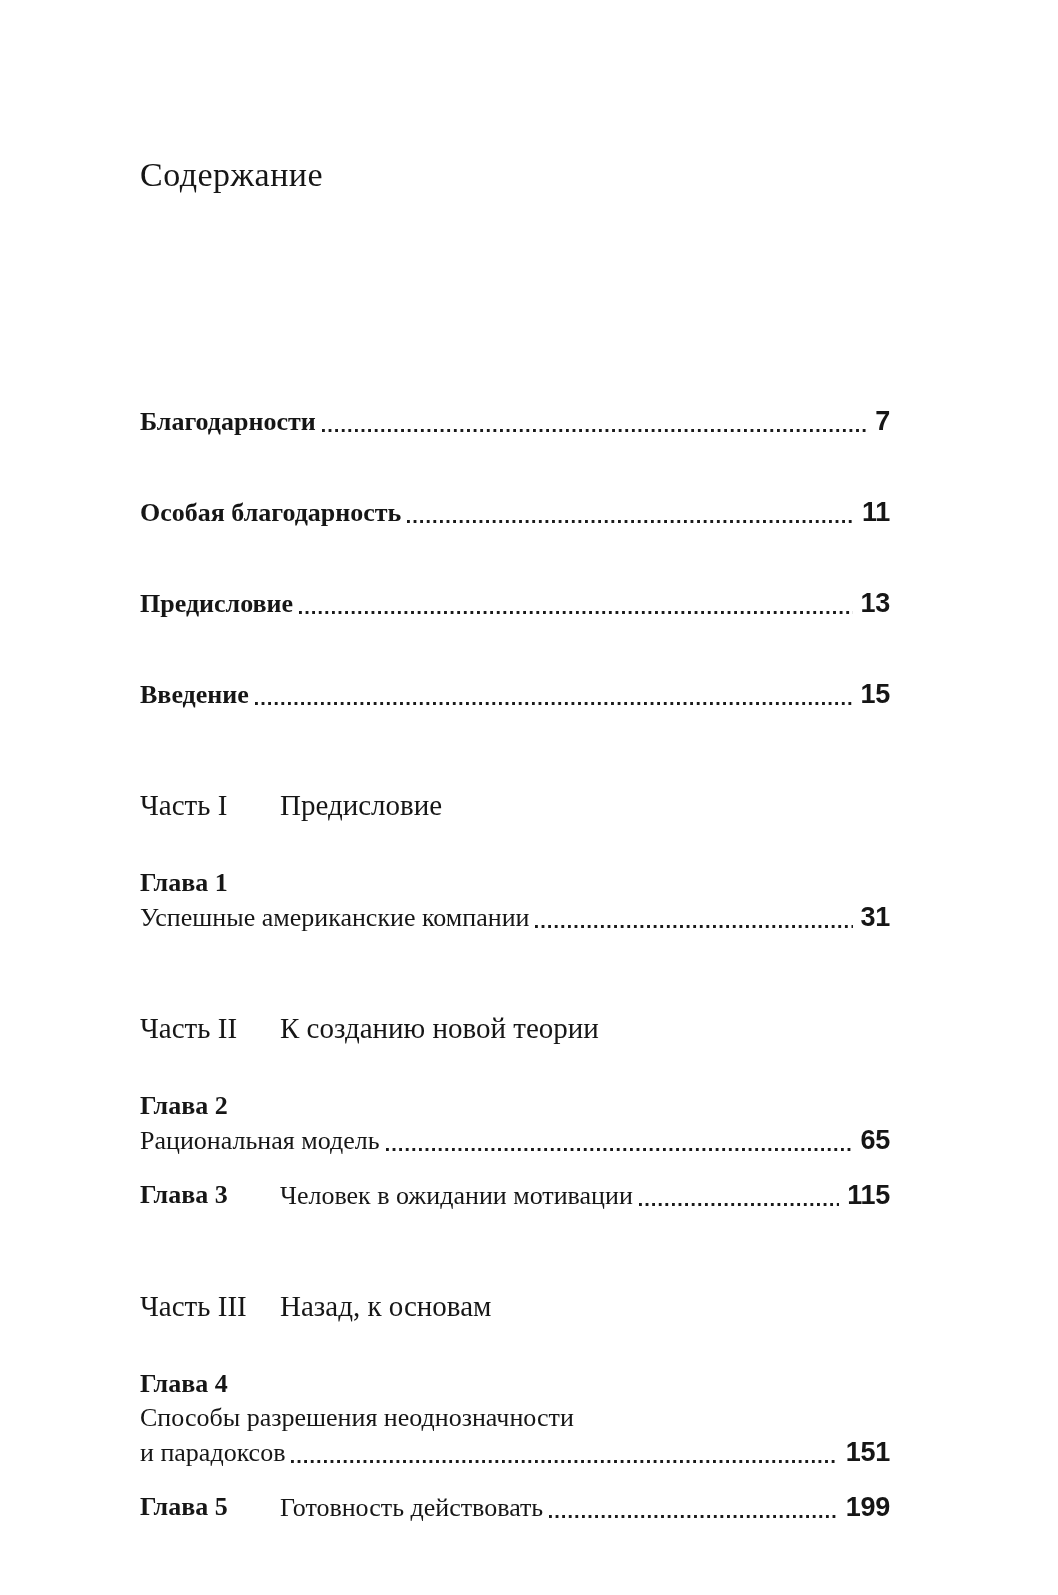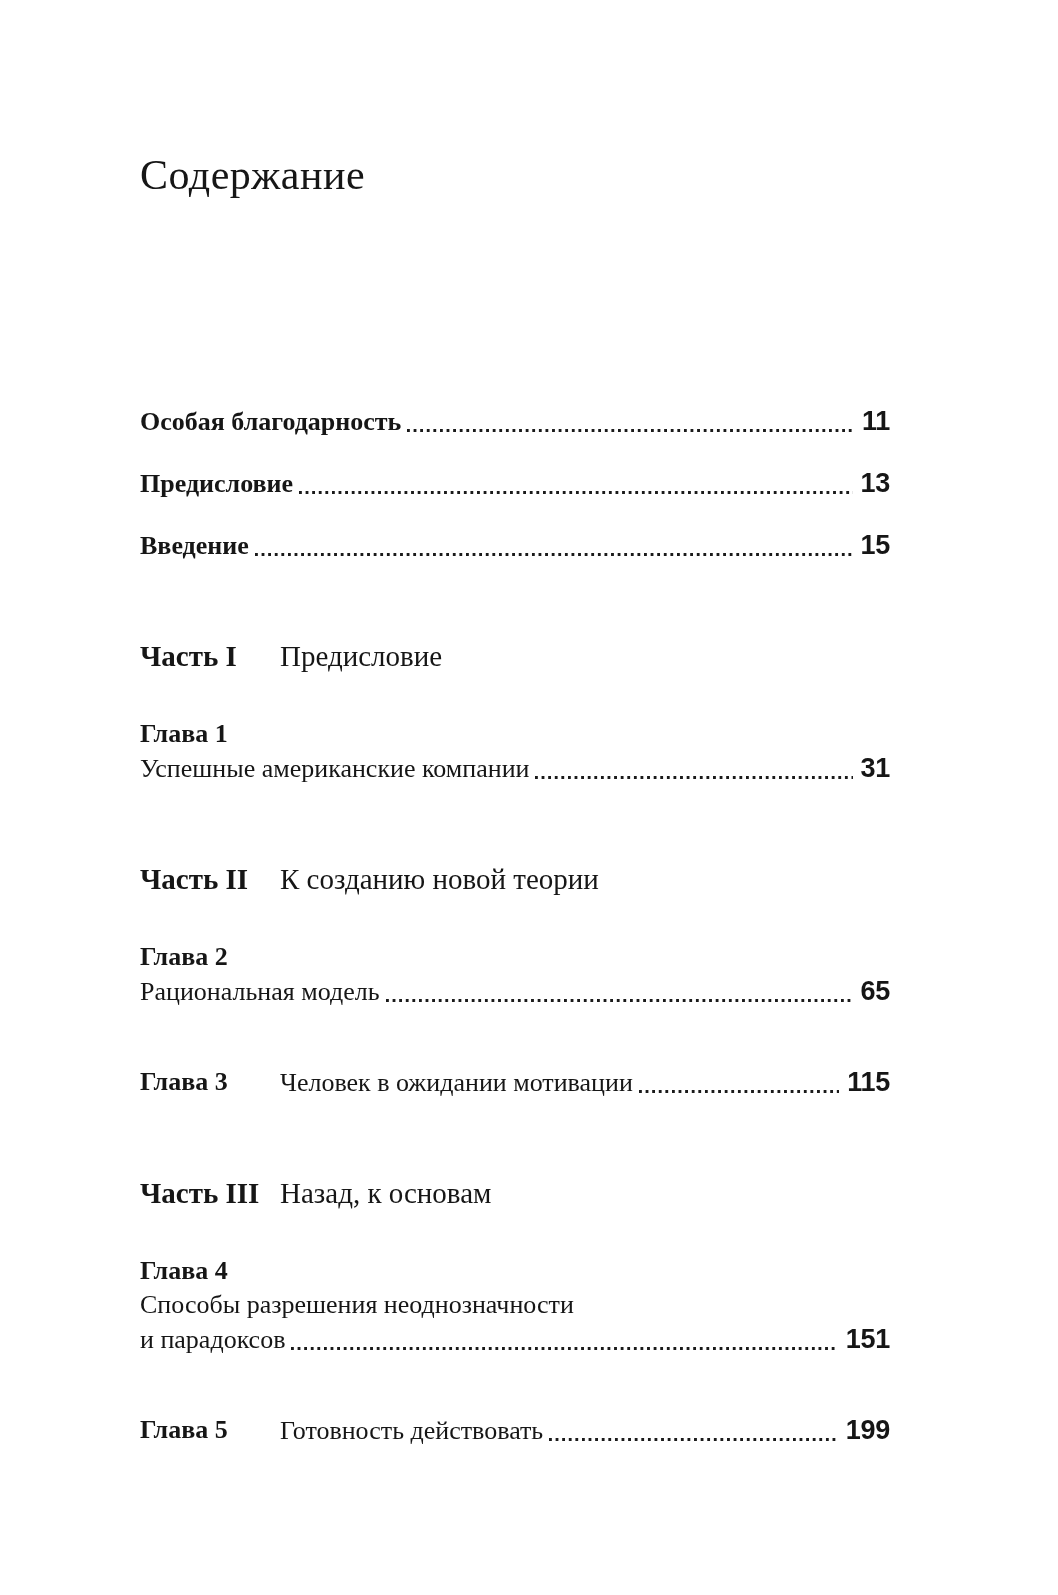--- a/index.html
+++ b/index.html
@@ -10,34 +10,34 @@
     -webkit-font-smoothing: antialiased;
   }
   .page {
     box-sizing: border-box;
     width: 1058px; height: 1595px;
     padding: 146px 168px 0 140px;
     overflow: hidden;
   }
   .toc-title {
     margin: 0;
-    font-size: 42px;
+    font-size: 34px;
     line-height: 58px;
     font-weight: 400;
     letter-spacing: 0.5px;
   }
   .front-matter { margin-top: 200px; }
   .row {
     display: flex;
     align-items: baseline;
     font-size: 26px;
     line-height: 34px;
     white-space: nowrap;
   }
-  .row + .row { margin-top: 27px; text-align: right; }
+  .row + .row { margin-top: 56px; text-align: right; }
   .entry-label { font-weight: 700; }
   .leader {
     flex: 1 1 auto;
     align-self: flex-end;
     height: 3px;
     margin: 0 8px 7px 6px;
     background-image: radial-gradient(circle at 1.5px 1.5px, #1a1a1a 1.45px, rgba(0,0,0,0) 1.8px);
     background-size: 6.6px 3px;
     background-repeat: repeat-x;
     background-position: left bottom;
@@ -49,41 +49,46 @@
     font-size: 27px;
     letter-spacing: -0.3px;
   }
   .part-heading {
     display: flex;
     margin-top: 73px;
     font-size: 29px;
     line-height: 40px;
     white-space: nowrap;
   }
-  .part-label { flex: 0 0 auto; min-width: 140px; font-weight: 700; }
+  .part-label { flex: 0 0 auto; min-width: 140px; font-weight: 400; }
   .part-title { font-weight: 400; }
   .chapter {
     display: flex;
-    margin-top: 56px;
+    margin-top: 20px;
     font-size: 26px;
     line-height: 34px;
   }
   .part-heading + .chapter { margin-top: 41px; flex-direction: column; }
   .chap-label { flex: 0 0 auto; min-width: 140px; font-weight: 700; white-space: nowrap; }
   .chap-main { flex: 1 1 auto; min-width: 0; }
   .line { display: flex; align-items: baseline; white-space: nowrap; }
 </style>
 </head>
 <body>
 
 <div class="page">
 
   <h1 class="toc-title">Содержание</h1>
 
   <section class="front-matter">
+    <div class="row">
+      <span class="entry-label">Благодарности</span>
+      <span class="leader"></span>
+      <span class="num">7</span>
+    </div>
     <div class="row">
       <span class="entry-label">Особая благодарность</span>
       <span class="leader"></span>
       <span class="num">11</span>
     </div>
     <div class="row">
       <span class="entry-label">Предисловие</span>
       <span class="leader"></span>
       <span class="num">13</span>
     </div>

